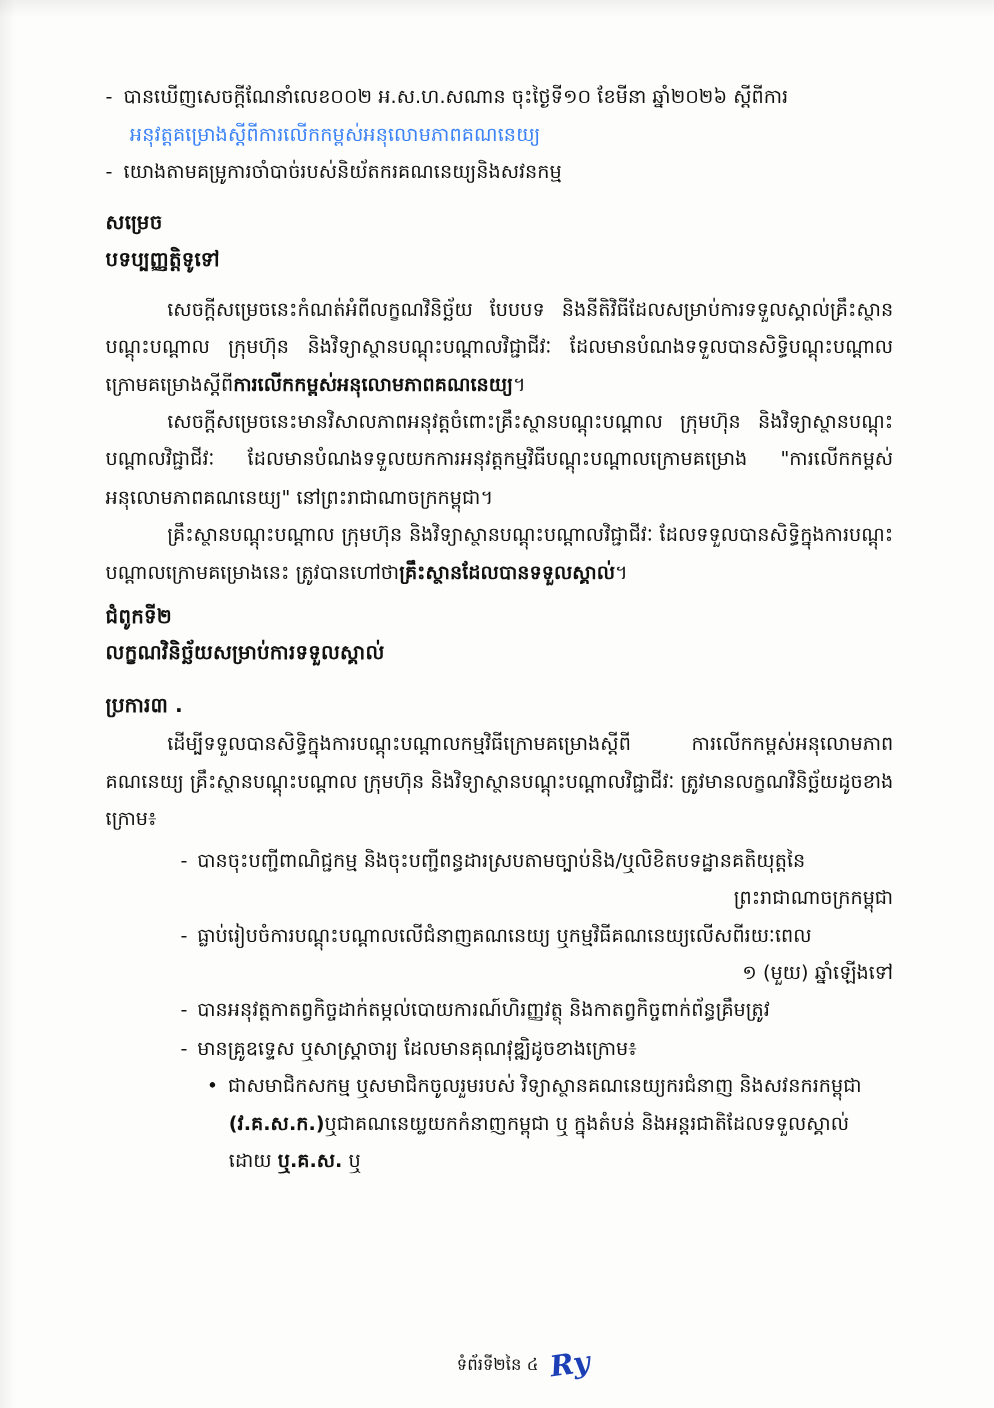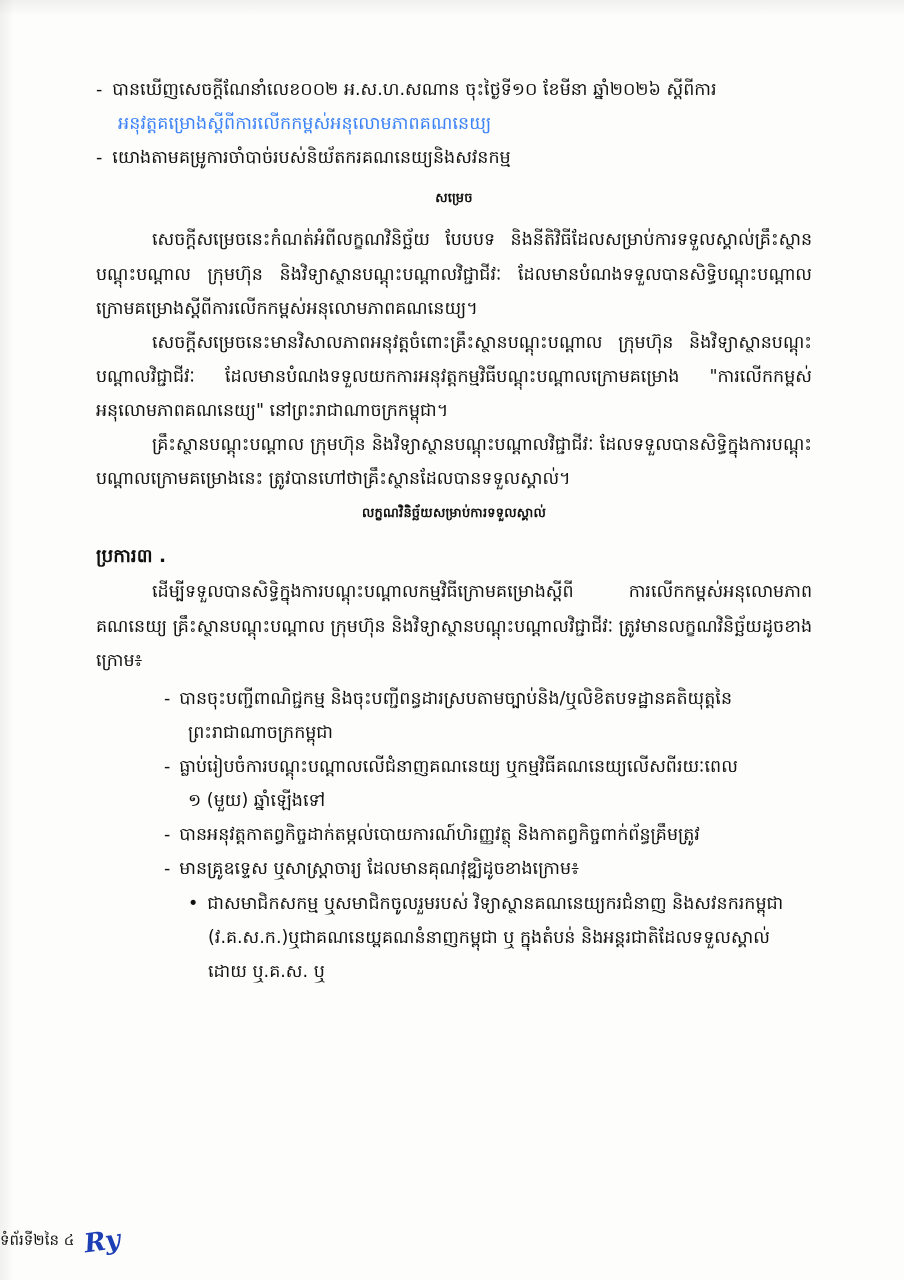--- a/index.html
+++ b/index.html
@@ -50,41 +50,42 @@
   .bullet-text {
     flex: 1 1 auto;
     font-size: 17.5px;
     line-height: 1.95;
   }
   .indent-1 {
     padding-left: 22px;
   }
   .heading {
     font-weight: bold;
-    font-size: 13px;
+    font-size: 18px;
     line-height: 1.85;
-    text-align: center;
+    text-align: left;
     letter-spacing: 0.2px;
+    font-family: Liberation Serif, serif;
   }
   .section-label {
     font-weight: bold;
     font-size: 18.5px;
     line-height: 2.0;
   }
   .para {
     font-size: 17.5px;
     line-height: 1.95;
     text-align: justify;
     text-justify: inter-word;
     text-indent: 56px;
     margin: 0;
   }
   .gap-s { height: 6px; }
   .gap-m { height: 12px; }
-  .inline-bold { font-weight: normal; }
+  .inline-bold { font-weight: bold; }
   .sub-list {
     margin-top: 4px;
   }
   .sub-row {
     display: flex;
     align-items: flex-start;
     gap: 9px;
     padding-left: 68px;
     font-size: 17.5px;
     line-height: 1.95;
@@ -100,34 +101,36 @@
     align-items: flex-start;
     gap: 9px;
     padding-left: 92px;
     font-size: 17.5px;
     line-height: 1.95;
   }
   .cont-indent {
     padding-left: 92px;
     font-size: 17.5px;
     line-height: 1.95;
+    text-align: right;
   }
   .cont-indent-2 {
     padding-left: 112px;
     font-size: 17.5px;
     line-height: 1.95;
   }
   .footer {
     position: absolute;
     left: 0;
     right: 0;
     bottom: 26px;
-    text-align: left;
+    text-align: center;
     font-size: 15px;
     color: #111111;
+    padding-left: 47px;
   }
   .footer-inner {
     display: inline-flex;
     align-items: center;
     gap: 10px;
   }
   .signature {
     font-family: "DejaVu Serif", "Liberation Serif", serif;
     font-style: italic;
     font-weight: bold;
@@ -167,30 +170,32 @@
     </div>
     <div class="line indent-1">អនុវត្តគម្រោងស្ដីពីការលើកកម្ពស់អនុលោមភាពគណនេយ្យ</div>
     <div class="bullet-row">
       <span class="dash">-</span>
       <span class="bullet-text">យោងតាមគម្រូការចាំបាច់របស់និយ័តករគណនេយ្យនិងសវនកម្ម</span>
     </div>
 
     <div class="gap-m"></div>
 
     <div class="heading">សម្រេច</div>
+    <div class="heading">បទប្បញ្ញត្តិទូទៅ</div>
 
     <div class="gap-m"></div>
 
     <p class="para"><span>សេចក្ដីសម្រេចនេះកំណត់អំពីលក្ខណវិនិច្ឆ័យ បែបបទ និងនីតិវិធីដែលសម្រាប់ការទទួលស្គាល់គ្រឹះស្ថានបណ្ដុះបណ្ដាល ក្រុមហ៊ុន និងវិទ្យាស្ថានបណ្ដុះបណ្ដាលវិជ្ជាជីវៈ ដែលមានបំណងទទួលបានសិទ្ធិបណ្ដុះបណ្ដាលក្រោមគម្រោងស្ដីពី</span><span class="inline-bold">ការលើកកម្ពស់អនុលោមភាពគណនេយ្យ</span><span>។</span></p>
 
     <p class="para">សេចក្ដីសម្រេចនេះមានវិសាលភាពអនុវត្តចំពោះគ្រឹះស្ថានបណ្ដុះបណ្ដាល ក្រុមហ៊ុន និងវិទ្យាស្ថានបណ្ដុះបណ្ដាលវិជ្ជាជីវៈ ដែលមានបំណងទទួលយកការអនុវត្តកម្មវិធីបណ្ដុះបណ្ដាលក្រោមគម្រោង "ការលើកកម្ពស់អនុលោមភាពគណនេយ្យ" នៅព្រះរាជាណាចក្រកម្ពុជា។</p>
     <p class="para"><span>គ្រឹះស្ថានបណ្ដុះបណ្ដាល ក្រុមហ៊ុន និងវិទ្យាស្ថានបណ្ដុះបណ្ដាលវិជ្ជាជីវៈ ដែលទទួលបានសិទ្ធិក្នុងការបណ្ដុះបណ្ដាលក្រោមគម្រោងនេះ ត្រូវបានហៅថា</span><span class="inline-bold">គ្រឹះស្ថានដែលបានទទួលស្គាល់</span><span>។</span></p>
 
     <div class="gap-s"></div>
 
+    <div class="heading">ជំពូកទី២</div>
     <div class="heading">លក្ខណវិនិច្ឆ័យសម្រាប់ការទទួលស្គាល់</div>
 
     <div class="gap-m"></div>
 
     <div class="section-label">ប្រការ៣ .</div>
     <p class="para">ដើម្បីទទួលបានសិទ្ធិក្នុងការបណ្ដុះបណ្ដាលកម្មវិធីក្រោមគម្រោងស្ដីពី ការលើកកម្ពស់អនុលោមភាពគណនេយ្យ គ្រឹះស្ថានបណ្ដុះបណ្ដាល ក្រុមហ៊ុន និងវិទ្យាស្ថានបណ្ដុះបណ្ដាលវិជ្ជាជីវៈ ត្រូវមានលក្ខណវិនិច្ឆ័យដូចខាងក្រោម៖</p>
 
     <div class="sub-list">
       <div class="sub-row">
         <span class="marker">-</span>
@@ -211,21 +216,21 @@
 
       <div class="sub-row">
         <span class="marker">-</span>
         <span class="txt">មានគ្រូឧទ្ទេស ឬសាស្ត្រាចារ្យ ដែលមានគុណវុឌ្ឍិដូចខាងក្រោម៖</span>
       </div>
 
       <div class="sub-row2">
         <span class="marker">•</span>
         <span class="txt">ជាសមាជិកសកម្ម ឬសមាជិកចូលរួមរបស់ វិទ្យាស្ថានគណនេយ្យករជំនាញ និងសវនករកម្ពុជា</span>
       </div>
-      <div class="cont-indent-2"><span class="inline-bold">(វ.គ.ស.ក.)</span><span>ឬជាគណនេយ្ពគណនំនាញកម្ពុជា ឬ ក្នុងតំបន់ និងអន្តរជាតិដែលទទួលស្គាល់</span></div>
+      <div class="cont-indent-2"><span class="inline-bold">(វ.គ.ស.ក.)</span><span>ឬជាគណនេយ្លយកកំនាញកម្ពុជា ឬ ក្នុងតំបន់ និងអន្តរជាតិដែលទទួលស្គាល់</span></div>
       <div class="cont-indent-2"><span>ដោយ</span>&nbsp;<span class="inline-bold">ឬ.គ.ស.</span>&nbsp;<span>ឬ</span></div>
     </div>
 
   </div>
 
   <div class="footer">
     <span class="footer-inner">
       <span>ទំព័រទី២នៃ ៤</span>
       <span class="signature">Ry</span>
     </span>

